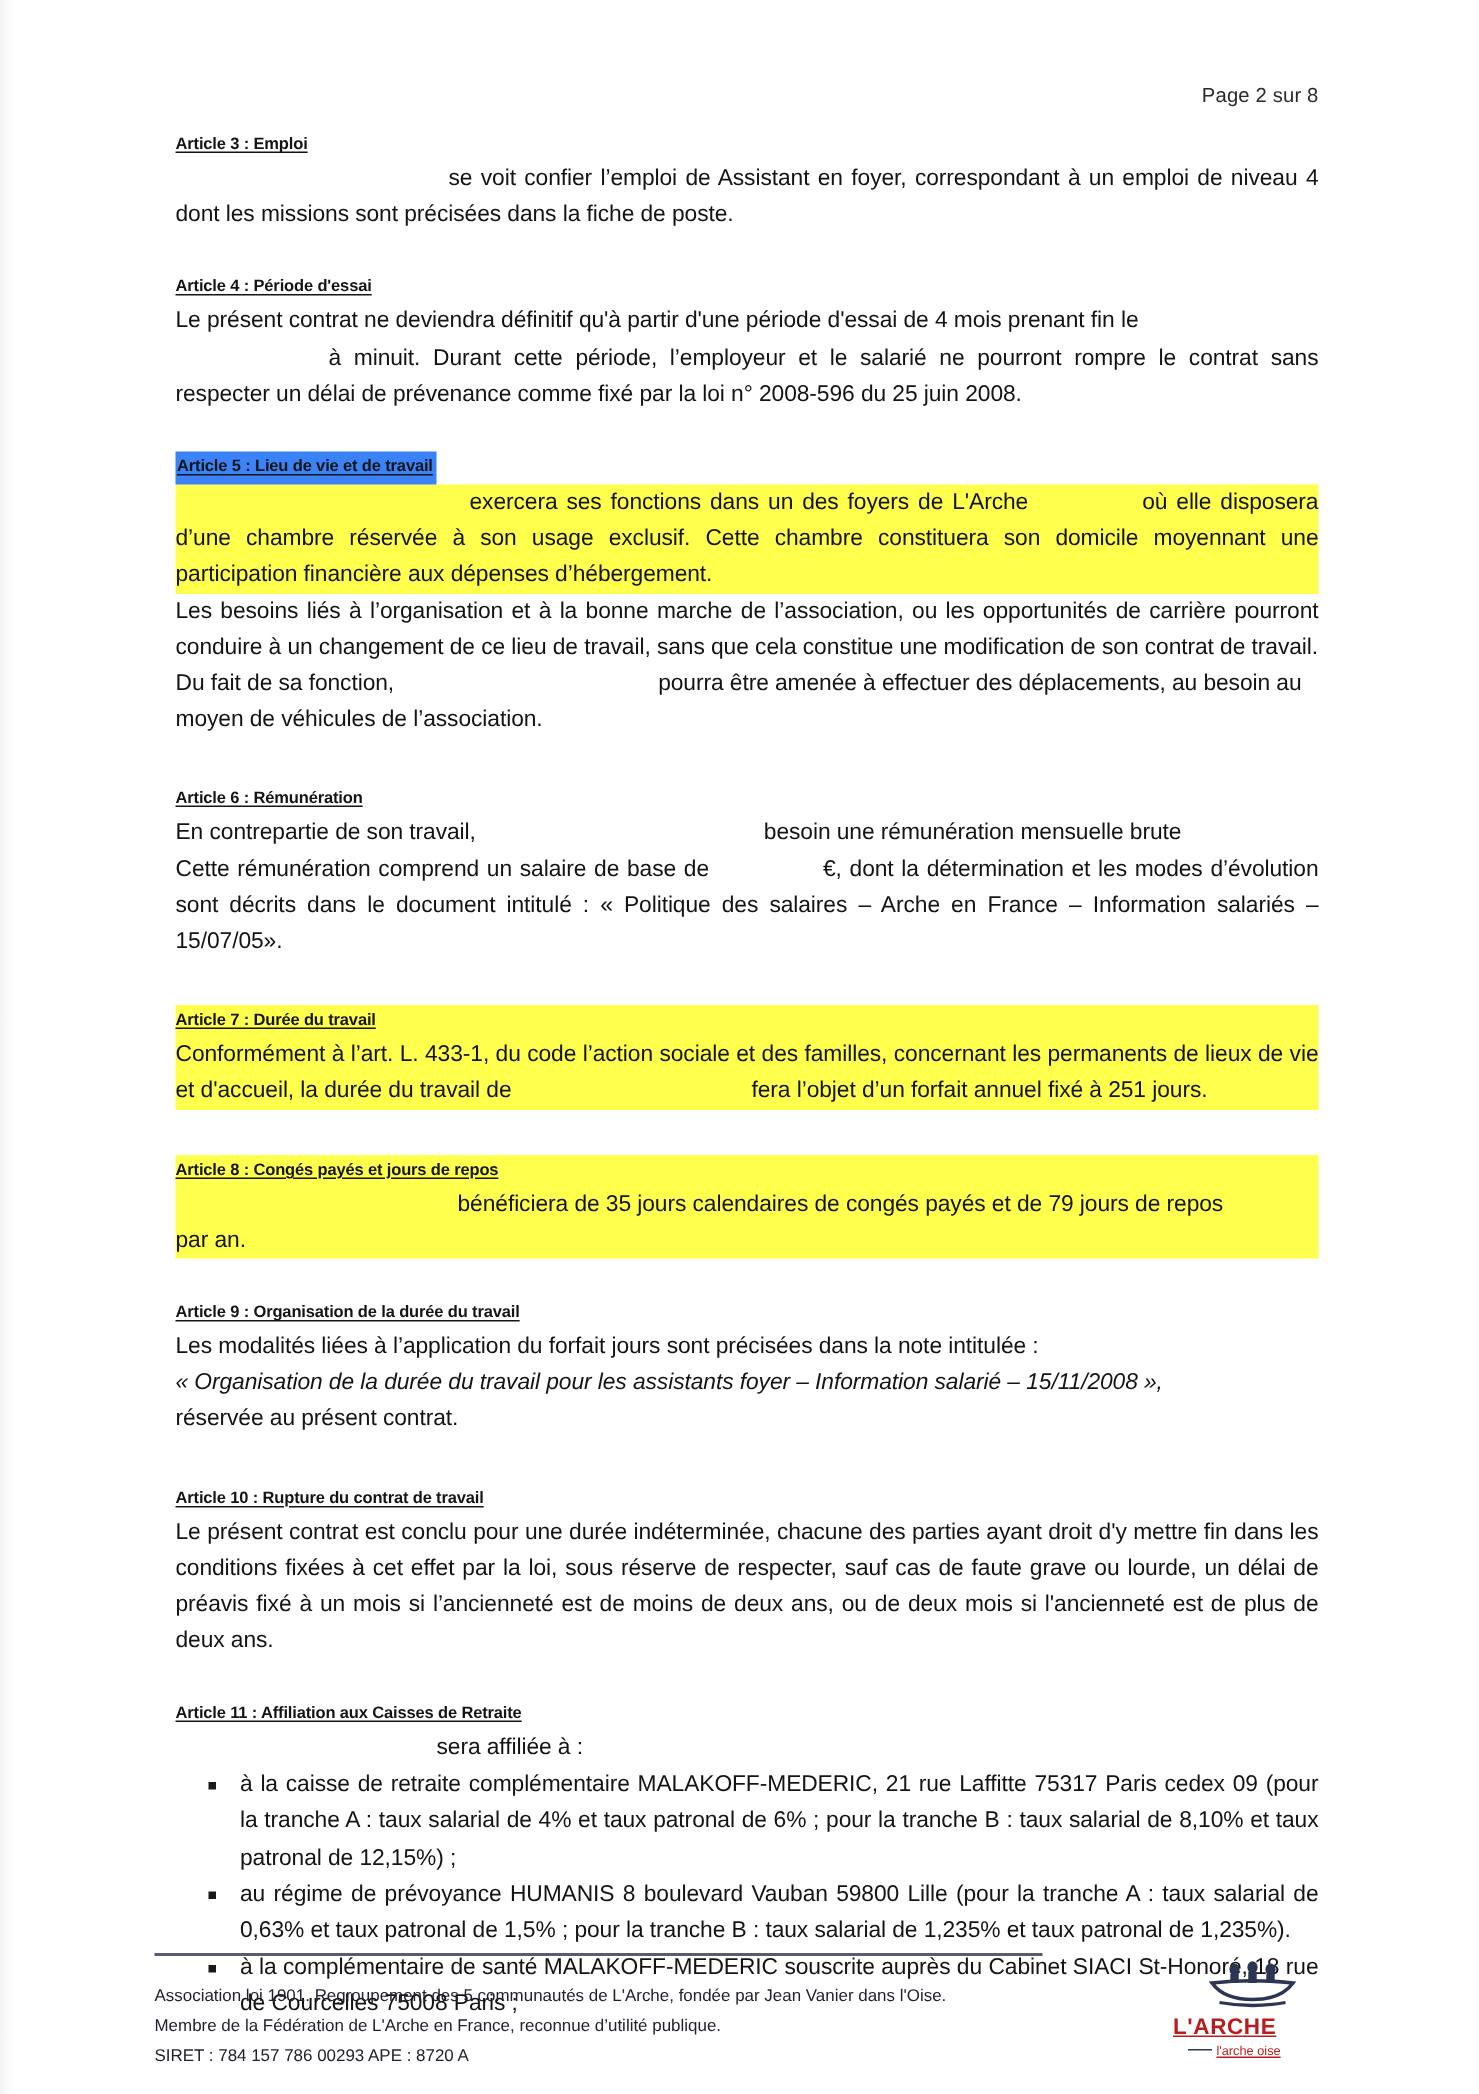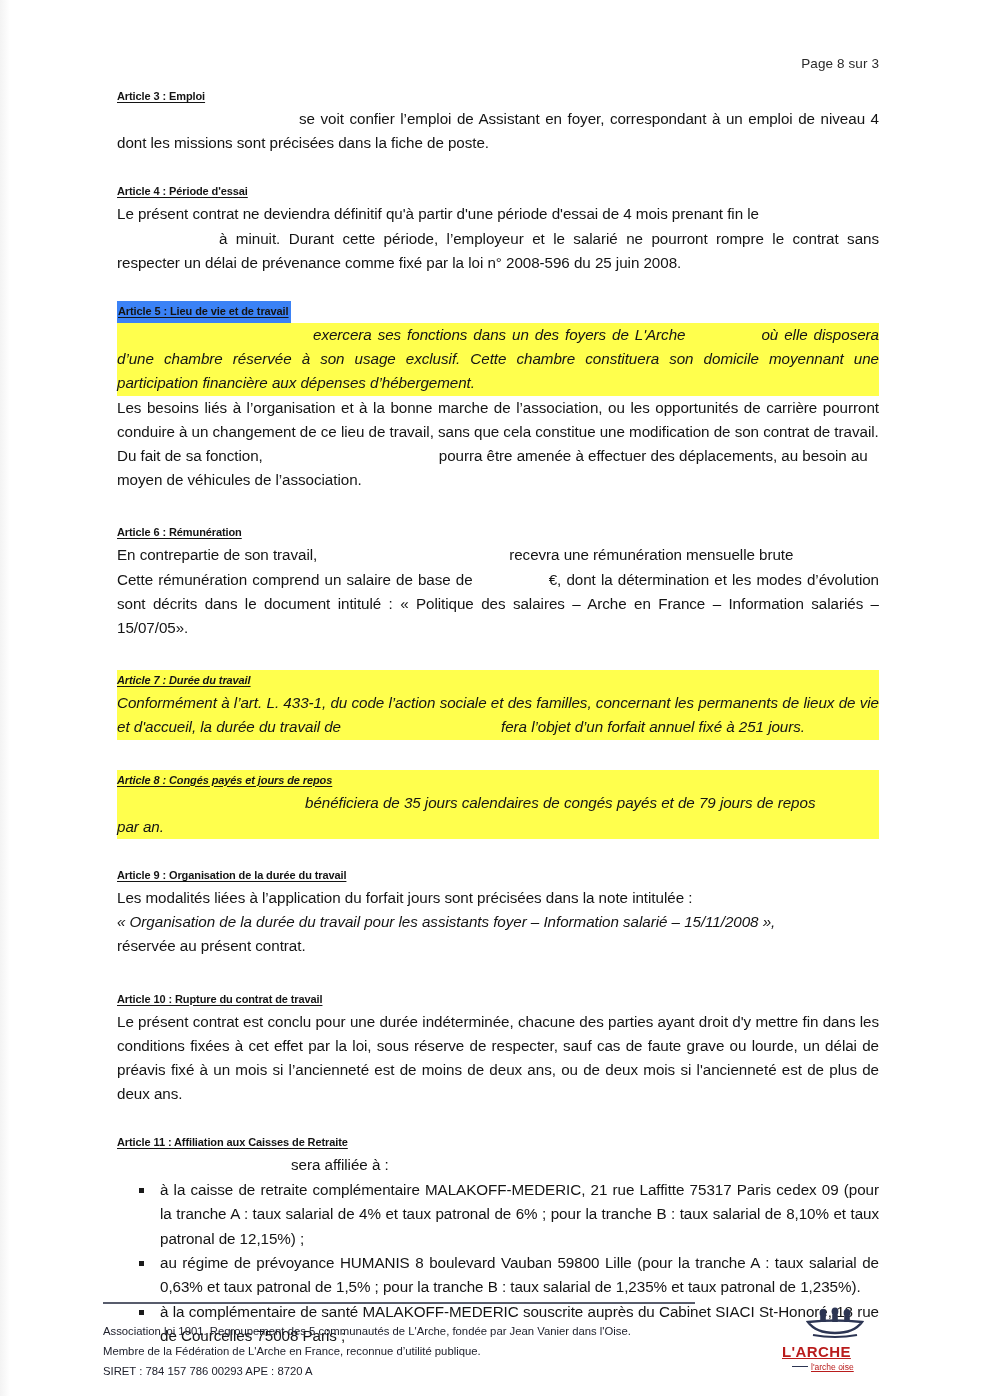--- a/index.html
+++ b/index.html
@@ -77,21 +77,20 @@
   .gap-lg { height: 30px; }
   .hl-title-inline {
     background: #3b82f6;
     display: inline-block;
     padding: 0 2px 1px 1px;
   }
   .hl-box {
     background: #ffff4d;
     width: 762px;
     box-sizing: border-box;
-    font-style: italic;
   }
   ul.bullets {
     list-style: none;
     margin: 0;
     padding: 0;
   }
   ul.bullets li {
     position: relative;
     padding-left: 43px;
     font-size: 15.2px;
@@ -163,21 +162,21 @@
   }
 </style>
 </head>
 <body>
 
 <div class="page">
   <div class="scan-edge"></div>
 
   <div class="content">
 
-    <div class="page-header">Page 8 sur 3</div>
+    <div class="page-header">Page 2 sur 8</div>
 
     <div class="body-block">
 
       <div class="article">
         <div class="art-title">Article 3 : Emploi</div>
         <p class="para"><span class="redact" style="width:182px"></span><span>se voit confier l’emploi de Assistant en foyer, correspondant à un emploi de niveau 4 dont les missions sont précisées dans la fiche de poste.</span></p>
       </div>
 
       <div class="gap-md"></div>
 
@@ -195,21 +194,21 @@
           <p class="para"><span class="redact" style="width:196px"></span><span>exercera ses fonctions dans un des foyers de L'Arche</span><span class="redact" style="width:76px"></span><span>où elle disposera d’une chambre réservée à son usage exclusif. Cette chambre constituera son domicile moyennant une participation financière aux dépenses d’hébergement.</span></p>
         </div>
         <p class="para">Les besoins liés à l’organisation et à la bonne marche de l’association, ou les opportunités de carrière pourront conduire à un changement de ce lieu de travail, sans que cela constitue une modification de son contrat de travail.</p>
         <p class="para nojust"><span>Du fait de sa fonction,</span><span class="redact" style="width:176px"></span><span>pourra être amenée à effectuer des déplacements, au besoin au moyen de véhicules de l’association.</span></p>
       </div>
 
       <div class="gap-lg"></div>
 
       <div class="article">
         <div class="art-title">Article 6 : Rémunération</div>
-        <p class="para nojust"><span>En contrepartie de son travail,</span><span class="redact" style="width:192px"></span><span>recevra une rémunération mensuelle brute</span></p>
+        <p class="para nojust"><span>En contrepartie de son travail,</span><span class="redact" style="width:192px"></span><span>besoin une rémunération mensuelle brute</span></p>
         <p class="para"><span>Cette rémunération comprend un salaire de base de</span><span class="redact" style="width:76px"></span><span>€, dont la détermination et les modes d’évolution sont décrits dans le document intitulé : « Politique des salaires – Arche en France – Information salariés – 15/07/05».</span></p>
       </div>
 
       <div class="gap-lg"></div>
 
       <div class="article hl-box">
         <div class="art-title">Article 7 : Durée du travail</div>
         <p class="para"><span>Conformément à l’art. L. 433-1, du code l’action sociale et des familles, concernant les permanents de lieux de vie et d'accueil, la durée du travail de</span><span class="redact" style="width:160px"></span><span>fera l’objet d’un forfait annuel fixé à 251 jours.</span></p>
       </div>
 

